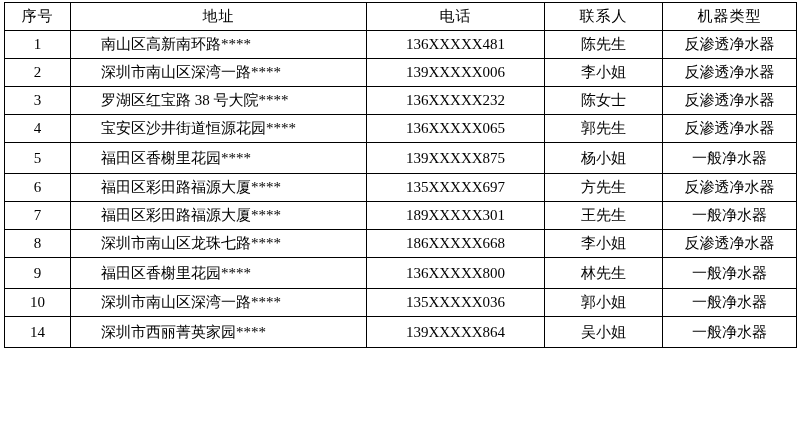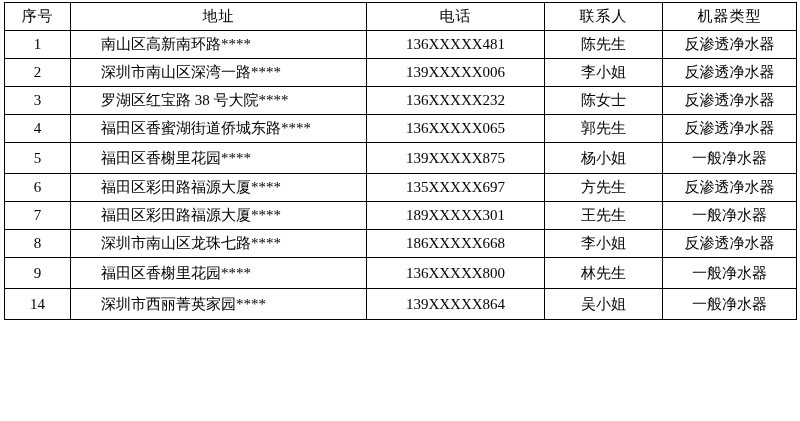--- a/index.html
+++ b/index.html
@@ -107,21 +107,21 @@
       </tr>
       <tr>
         <td class="index">3</td>
         <td class="address">罗湖区红宝路 38 号大院****</td>
         <td class="phone">136XXXXX232</td>
         <td class="contact">陈女士</td>
         <td class="type">反渗透净水器</td>
       </tr>
       <tr>
         <td class="index">4</td>
-        <td class="address">福田区香蜜湖街道侨城东路****</td>
+        <td class="address">宝安区沙井街道恒源花园****</td>
         <td class="phone">136XXXXX065</td>
         <td class="contact">郭先生</td>
         <td class="type">反渗透净水器</td>
       </tr>
       <tr class="tall">
         <td class="index">5</td>
         <td class="address">福田区香榭里花园****</td>
         <td class="phone">139XXXXX875</td>
         <td class="contact">杨小姐</td>
         <td class="type">一般净水器</td>
@@ -147,20 +147,27 @@
         <td class="contact">李小姐</td>
         <td class="type">反渗透净水器</td>
       </tr>
       <tr class="tall">
         <td class="index">9</td>
         <td class="address">福田区香榭里花园****</td>
         <td class="phone">136XXXXX800</td>
         <td class="contact">林先生</td>
         <td class="type">一般净水器</td>
       </tr>
+      <tr>
+        <td class="index">10</td>
+        <td class="address">深圳市南山区深湾一路****</td>
+        <td class="phone">135XXXXX036</td>
+        <td class="contact">郭小姐</td>
+        <td class="type">一般净水器</td>
+      </tr>
       <tr class="tall">
         <td class="index">14</td>
         <td class="address">深圳市西丽菁英家园****</td>
         <td class="phone">139XXXXX864</td>
         <td class="contact">吴小姐</td>
         <td class="type">一般净水器</td>
       </tr>
     </tbody>
   </table>
 </div>

